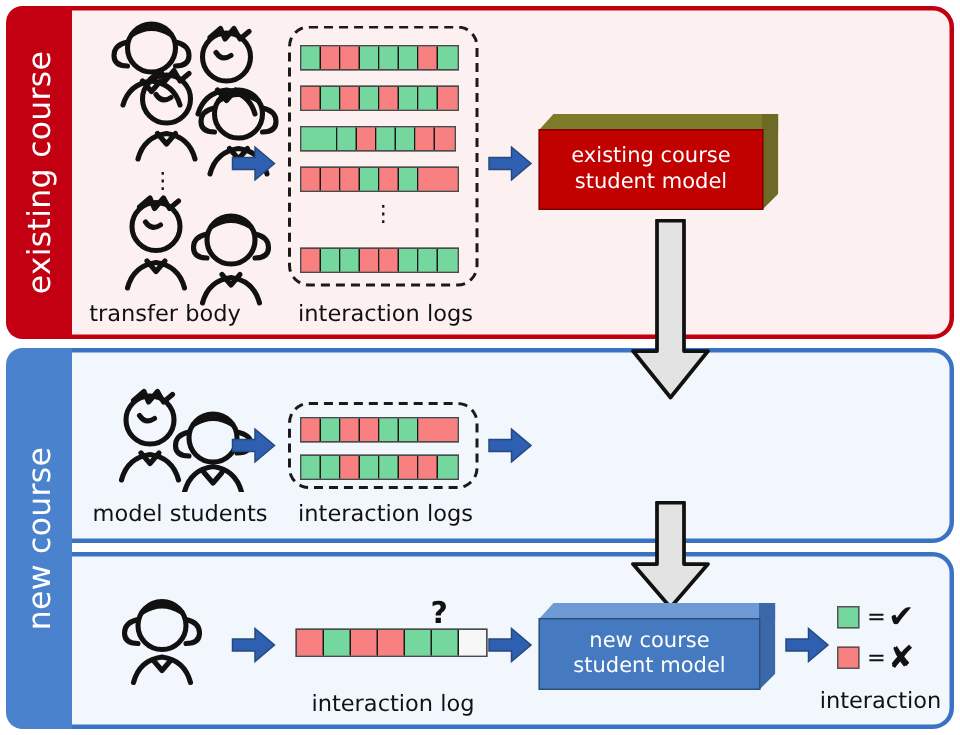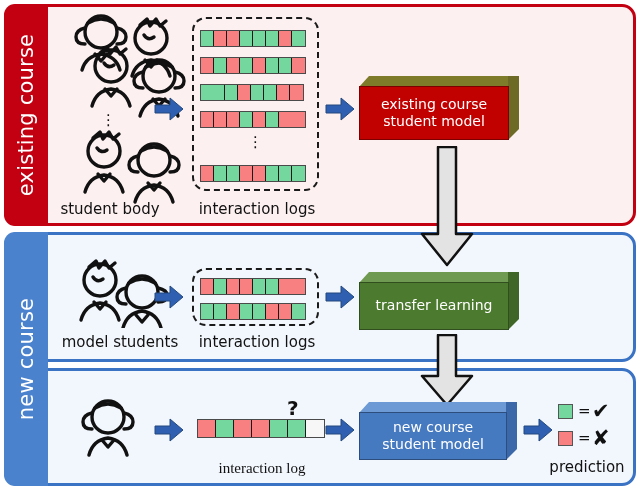--- a/index.html
+++ b/index.html
@@ -114,21 +114,21 @@
       <circle cx="96" cy="152" r="16"></circle>
       <path d="M80 148 q-9 2 -9 9 q0 7 9 7"></path>
         <path d="M112 148 q9 2 9 9 q0 7 -9 7"></path>
       <path d="M83 143 q13 -8 26 0"></path>
       <path d="M77 194 q4 -15 19 -17 q15 2 19 17"></path>
       <path d="M90 175 l6 7 l6 -7"></path>
     </g>
   </svg>
   <div class="vdots" style="left:101px;top:118px;width:14px;">⋮</div>
 
-  <div class="cap" style="left:50px;top:200px;width:120px;">student body</div>
+  <div class="cap" style="left:50px;top:200px;width:120px;">transfer body</div>
 
   <svg class="blue-arrow" style="left:154px;top:97px;" width="30" height="24" viewBox="0 0 30 24">
     <path d="M1 8 H16 V1 L29 12 L16 23 V16 H1 Z" fill="#2f5fb0" stroke="#24497f" stroke-width="1"></path>
   </svg>
 
   <div class="logbox" style="left:192px;top:17px;width:127px;height:174px;"></div>
 
   <div class="logrow" style="left:200px;top:30px;">
     <div class="cell c-g" style="width:13px"></div>
     <div class="cell c-r" style="width:13px"></div>
@@ -244,27 +244,20 @@
     <div class="cell c-r" style="width:13px"></div>
     <div class="cell c-r" style="width:13px"></div>
     <div class="cell c-g" style="width:13px"></div>
   </div>
   <div class="cap" style="left:192px;top:333px;width:130px;">interaction logs</div>
 
   <svg class="blue-arrow" style="left:325px;top:285px;" width="30" height="24" viewBox="0 0 30 24">
     <path d="M1 8 H16 V1 L29 12 L16 23 V16 H1 Z" fill="#2f5fb0" stroke="#24497f" stroke-width="1"></path>
   </svg>
 
-  <div class="box3d box-green" style="left:359px;top:272px;width:160px;height:58px;">
-    <div class="top"></div>
-    <div class="side"></div>
-    <div class="face">
-      <div>transfer learning</div>
-    </div>
-  </div>
 
   <svg class="grey-arrow" style="left:417px;top:334px;" width="60" height="74" viewBox="0 0 60 74">
     <path d="M21 1 H39 V42 H55 L30 71 L5 42 H21 Z" fill="#e3e3e3" stroke="#111" stroke-width="2.5" stroke-linejoin="round"></path>
   </svg>
 
   <svg class="person" style="left:73px;top:395px;" width="70" height="62" viewBox="0 0 70 62">
     <g fill="none" stroke="#111" stroke-width="3.4" stroke-linecap="round" stroke-linejoin="round">
       <circle cx="35" cy="22" r="16"></circle>
       <path d="M19 18 q-9 2 -9 9 q0 7 9 7"></path>
         <path d="M51 18 q9 2 9 9 q0 7 -9 7"></path>
@@ -281,21 +274,21 @@
   <div class="qmark" style="left:287px;top:396px;">?</div>
   <div class="logrow" style="left:197px;top:419px;height:19px;">
     <div class="cell c-r" style="width:18px"></div>
     <div class="cell c-g" style="width:18px"></div>
     <div class="cell c-r" style="width:18px"></div>
     <div class="cell c-r" style="width:18px"></div>
     <div class="cell c-g" style="width:18px"></div>
     <div class="cell c-g" style="width:18px"></div>
     <div class="cell c-w" style="width:18px"></div>
   </div>
-  <div class="cap" style="left:192px;top:460px;width:140px;font-family:Liberation Serif, serif;">interaction log</div>
+  <div class="cap" style="left:192px;top:460px;width:140px;">interaction log</div>
 
   <svg class="blue-arrow" style="left:325px;top:418px;" width="30" height="24" viewBox="0 0 30 24">
     <path d="M1 8 H16 V1 L29 12 L16 23 V16 H1 Z" fill="#2f5fb0" stroke="#24497f" stroke-width="1"></path>
   </svg>
 
   <div class="box3d box-blue" style="left:359px;top:402px;width:158px;height:58px;">
     <div class="top"></div>
     <div class="side"></div>
     <div class="face">
       <div>new course</div>
@@ -308,14 +301,14 @@
   </svg>
 
   <div class="legend-sq" style="left:558px;top:404px;background:#74d79e;"></div>
   <div class="legend-txt" style="left:578px;top:402px;">=</div>
   <div class="legend-txt" style="left:592px;top:399px;font-size:21px;font-weight:700;">✔</div>
 
   <div class="legend-sq" style="left:558px;top:431px;background:#f98080;"></div>
   <div class="legend-txt" style="left:578px;top:429px;">=</div>
   <div class="legend-txt" style="left:592px;top:426px;font-size:21px;font-weight:700;">✘</div>
 
-  <div class="cap" style="left:537px;top:458px;width:100px;">prediction</div>
+  <div class="cap" style="left:537px;top:458px;width:100px;">interaction</div>
 </div>
 
 </body></html>

